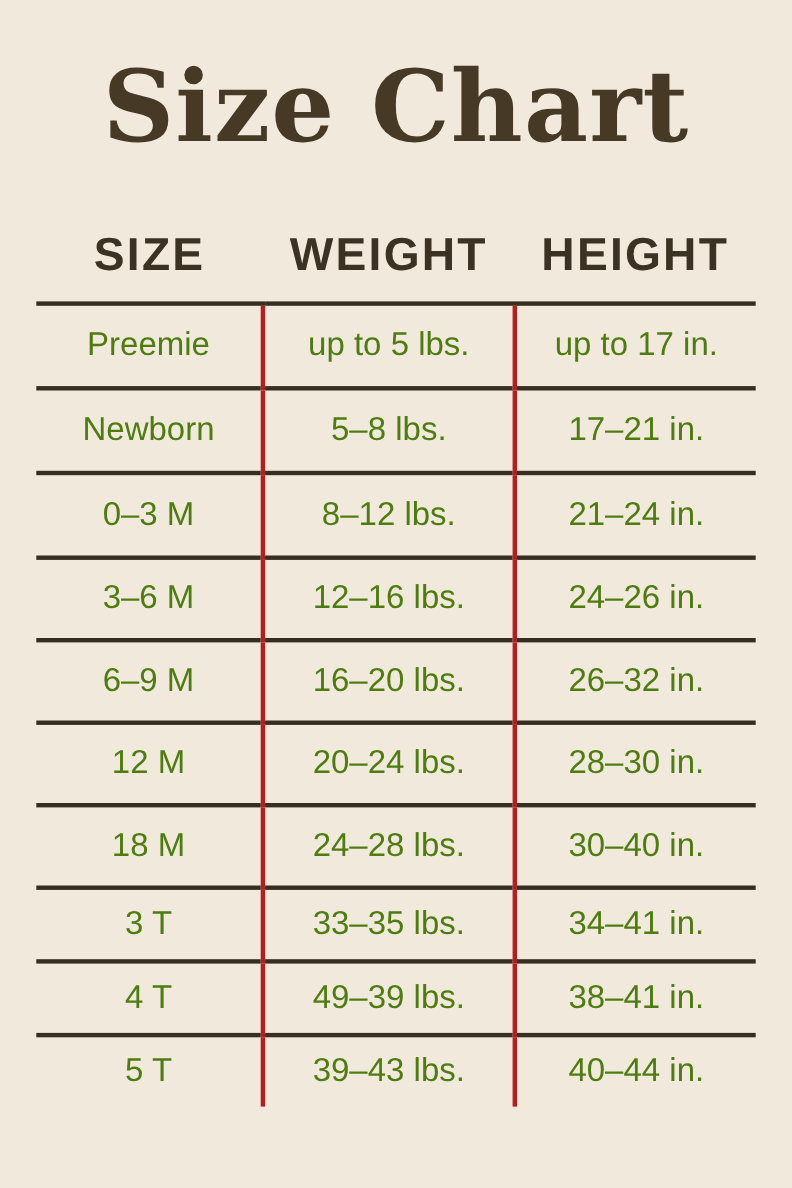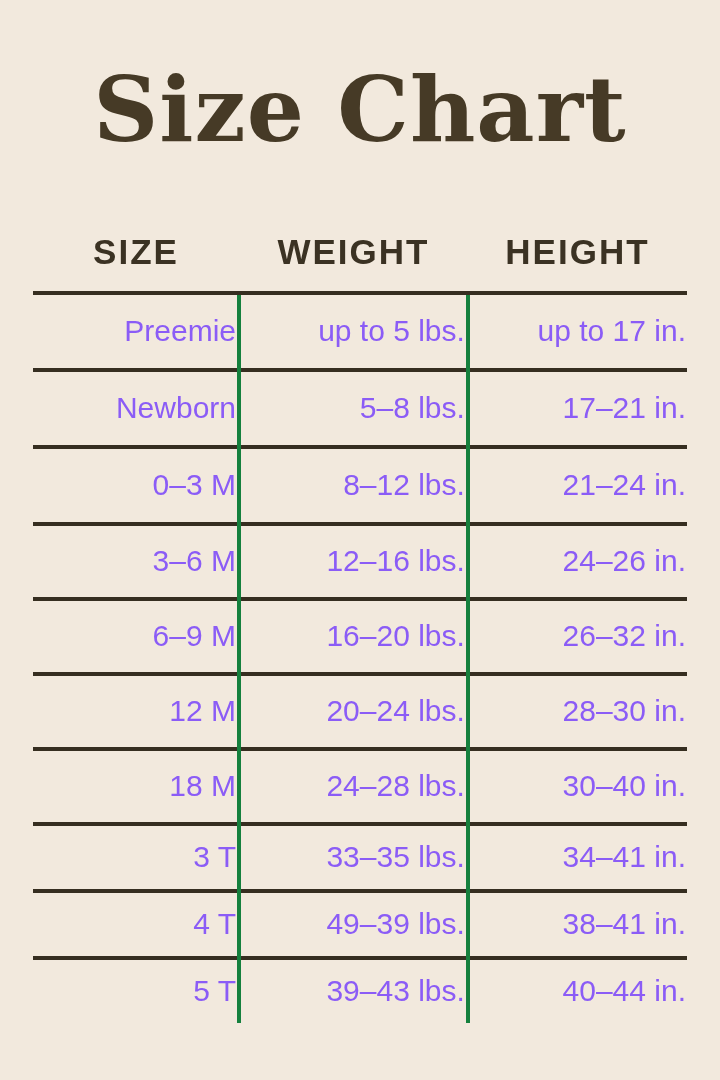--- a/index.html
+++ b/index.html
@@ -11,58 +11,58 @@
     height: 1080px;
     background: #f2e9dd;
     overflow: hidden;
     font-family: "Liberation Sans", sans-serif;
   }
   .card {
     width: 720px;
     height: 1080px;
   }
   .title {
-    margin: 16px;
+    margin: 4px;
     padding-top: 42px;
     text-align: center;
     font-family: "DejaVu Serif", "Liberation Serif", serif;
     font-weight: 700;
     font-size: 90px;
     line-height: 1.15;
     color: #463a26;
     letter-spacing: 1px;
   }
   table.size-table {
     width: 654px;
     margin: 0 auto;
     border-collapse: collapse;
     table-layout: fixed;
   }
   col.c1 { width: 31.5%; }
   col.c2 { width: 35%; }
   col.c3 { width: 33.5%; }
   thead th {
     padding: 56px 0 22px 0;
-    font-size: 35px;
+    font-size: 42px;
     line-height: 1;
     font-weight: 700;
     letter-spacing: 2px;
     color: #3b3223;
     text-align: center;
     border: none;
   }
   tbody td {
-    text-align: right;
+    text-align: center;
     vertical-align: middle;
     font-size: 30px;
-    color: #8b5cf6;
+    color: #4d7c0f;
     border-top: 4px solid #362e20;
   }
   tbody td.colsep {
-    border-left: 4px solid #15803d;
+    border-left: 4px solid #b91c1c;
   }
   
   tbody tr:nth-child(-n+3) td { height: 71px; }  
   tbody tr:nth-child(n+4):nth-child(-n+7) td { height: 69px; }
   tbody tr:nth-child(n+8):nth-child(-n+10) td { height: 61px; }
   tbody tr:nth-child(11) td { height: 58px; }
 </style>
 </head>
 <body>
 

